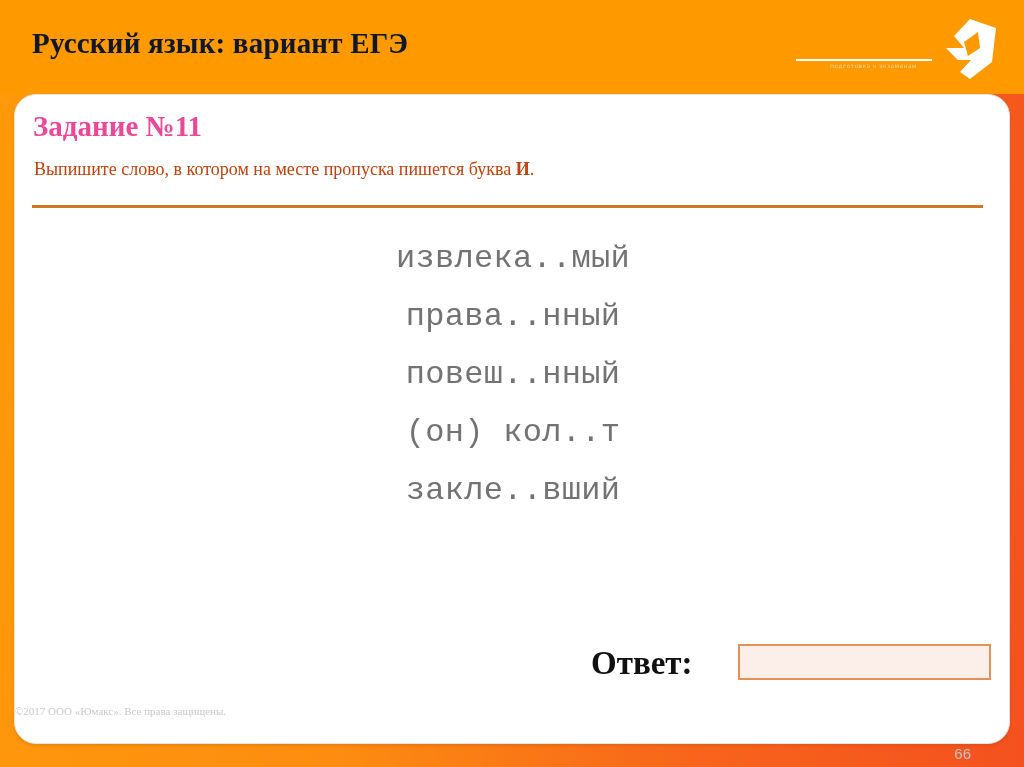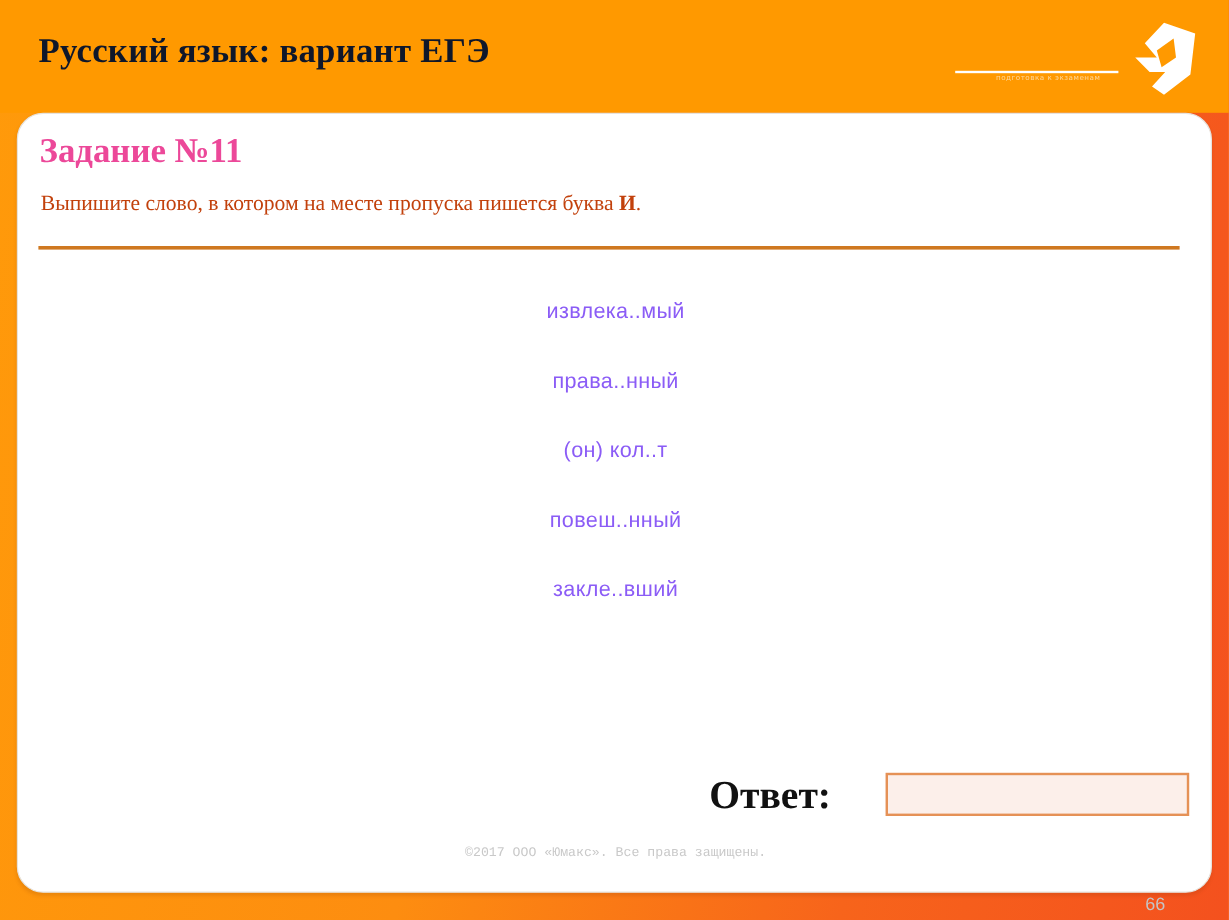--- a/index.html
+++ b/index.html
@@ -144,24 +144,24 @@
 
   
   #word-list {
     position: absolute;
     left: 0;
     top: 135px;
     width: 996px;
     text-align: center;
   }
   .word-item {
-    font-family: Liberation Sans, sans-serif;
-    font-size: 18px;
+    font-family: Liberation Mono, monospace;
+    font-size: 32px;
     line-height: 58px;
-    color: #8b5cf6;
+    color: #737373;
     letter-spacing: 0.3px;
   }
 
   
   #answer-row {
     position: absolute;
     left: 576px;
     top: 549px;
     width: 400px;
     height: 40px;
@@ -200,22 +200,22 @@
     padding: 0 8px;
     box-sizing: border-box;
   }
 
   
   #copyright {
     position: absolute;
     left: 0;
     top: 609px;
     width: 996px;
-    text-align: center;
-    font-family: Liberation Mono, monospace;
+    text-align: left;
+    font-family: Liberation Serif, serif;
     font-size: 11px;
     line-height: 14px;
     color: #c9c9c9;
   }
   #page-number {
     position: absolute;
     right: 38px;
     top: 614px;
     font-family: "Liberation Sans", sans-serif;
     font-size: 15px;
@@ -246,22 +246,22 @@
 
     <div id="task-title">Задание №11</div>
 
     <div id="task-prompt"><span>Выпишите слово, в котором на месте пропуска пишется буква </span><b>И</b><span>.</span></div>
 
     <div id="divider"></div>
 
     <div id="word-list">
       <div class="word-item">извлека..мый</div>
       <div class="word-item">права..нный</div>
+      <div class="word-item">повеш..нный</div>
       <div class="word-item">(он) кол..т</div>
-      <div class="word-item">повеш..нный</div>
       <div class="word-item">закле..вший</div>
     </div>
 
     <div id="answer-row">
       <div id="answer-label">Ответ:</div>
       <div id="answer-box">
         <input id="answer-input" type="text" placeholder="" style="">
       </div>
     </div>
 

